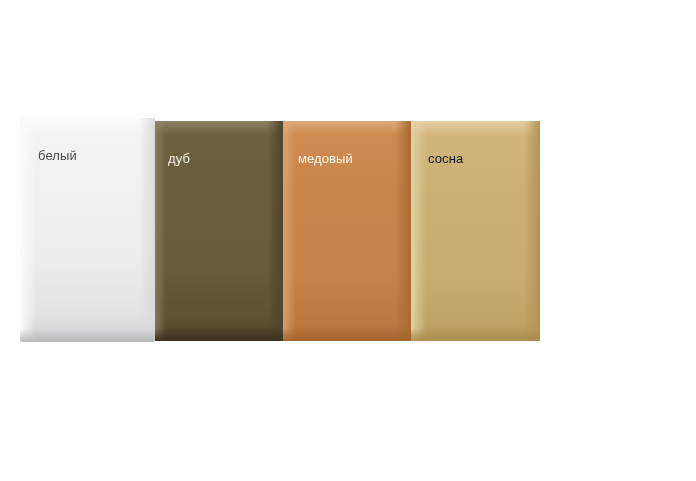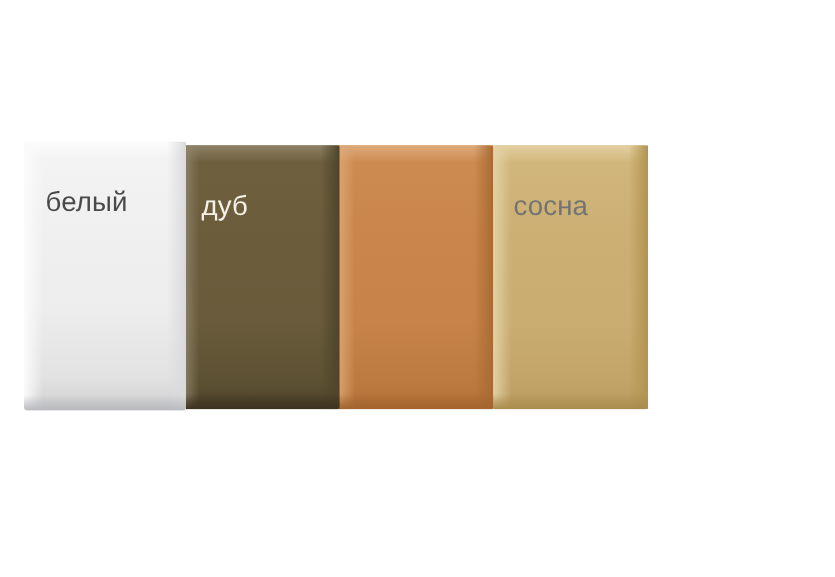--- a/index.html
+++ b/index.html
@@ -70,22 +70,22 @@
     position: absolute;
     right: 0;
     top: 0;
     bottom: 0;
     width: 16px;
   }
 
   .swatch .label {
     position: absolute;
     left: 18px;
-    top: 40px;
-    font-size: 23px;
+    top: 28px;
+    font-size: 13px;
     line-height: 20px;
     letter-spacing: 0.1px;
     white-space: nowrap;
     z-index: 6;
   }
 
   
 
   
   #swatch-belyy {
@@ -186,21 +186,21 @@
   }
   #swatch-sosna .bevel-bottom {
     background: linear-gradient(to top, #ab8c4f 0%, rgba(171,140,79,0) 100%);
   }
   #swatch-sosna .bevel-left {
     background: linear-gradient(to right, #e4d3a8 0%, rgba(228,211,168,0) 100%);
   }
   #swatch-sosna .bevel-right {
     background: linear-gradient(to left, #b29350 0%, rgba(178,147,80,0) 100%);
   }
-  #swatch-sosna .label { color: #737373; }
+  #swatch-sosna .label { color: #0f172a; }
 
   
   #swatch-tik {
     left: 535px;
     top: 121px;
     width: 128px;
     height: 220px;
     z-index: 1;
   }
   #swatch-tik .face {
@@ -244,20 +244,21 @@
     <div class="bevel-bottom"></div>
     <div class="label">дуб</div>
   </div>
 
   <div class="swatch" id="swatch-medovyy">
     <div class="face"></div>
     <div class="bevel-top"></div>
     <div class="bevel-left"></div>
     <div class="bevel-right"></div>
     <div class="bevel-bottom"></div>
+    <div class="label">медовый</div>
   </div>
 
   <div class="swatch" id="swatch-sosna">
     <div class="face"></div>
     <div class="bevel-top"></div>
     <div class="bevel-left"></div>
     <div class="bevel-right"></div>
     <div class="bevel-bottom"></div>
     <div class="label">сосна</div>
   </div>

